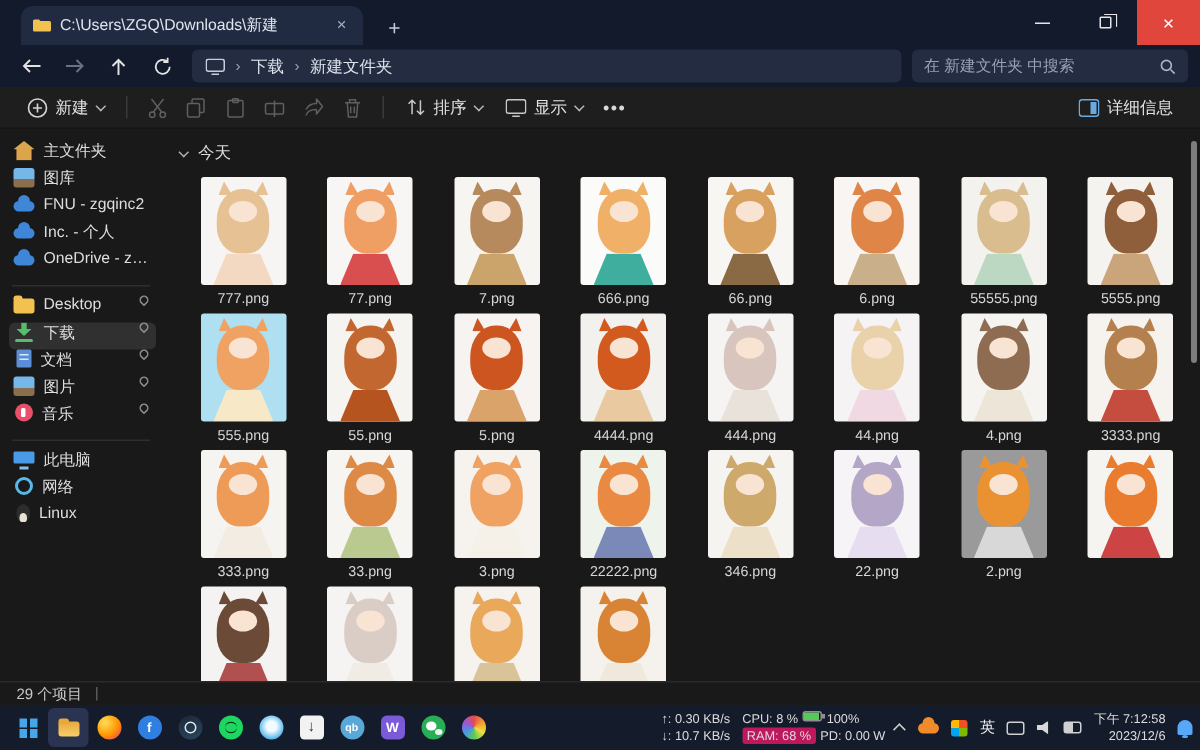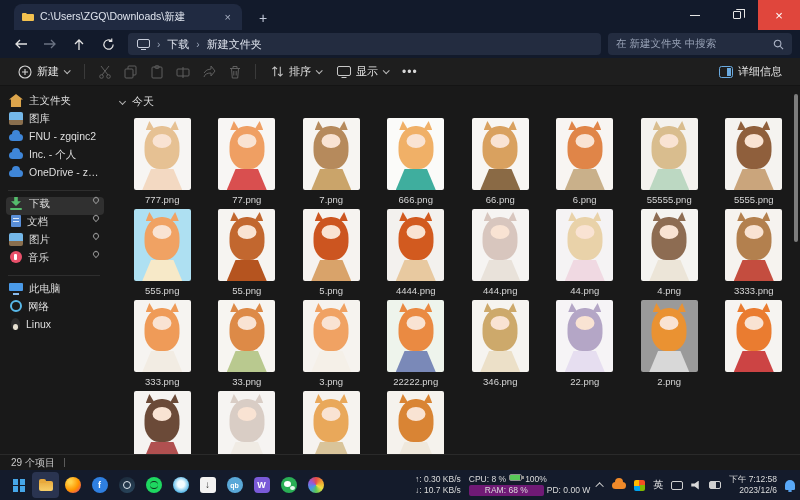--- a/index.html
+++ b/index.html
@@ -112,21 +112,21 @@
 .ti[data-icon="wapp"]{border-radius:4px;background:#7a5ad8;font-size:9px}
 .ti[data-icon="wechat"]{border-radius:50%;background:#2aae55}
 .ti[data-icon="wechat"]::before{content:"";position:absolute;left:3px;top:4px;width:7px;height:6px;background:#fff;border-radius:50%}
 .ti[data-icon="wechat"]::after{content:"";position:absolute;right:2px;bottom:3px;width:5px;height:4px;background:#e8f8ee;border-radius:50%}
 .ti[data-icon="paint"]{border-radius:50%;background:conic-gradient(#e84a4a,#f0a030,#f0e040,#58c858,#4898e8,#9858d8,#e84a4a)}
 
 
 .tray{margin-left:auto;display:flex;align-items:center;gap:8px;font-size:8.5px;color:#dcdcdc}
 .stack{display:flex;flex-direction:column;align-items:flex-start;line-height:1.25;white-space:nowrap}
 .statline{display:flex;gap:3px;white-space:nowrap}
-.hl{background:#701a75;border-radius:2px;padding:0 16px}
+.hl{background:#be185d;border-radius:2px;padding:0 3px}
 .batt{width:13px;height:7px;border:1px solid #8f8f8f;border-radius:2px;background:linear-gradient(90deg,#58c858 88%,transparent 0);position:relative}
 .batt::after{content:"";position:absolute;right:-3px;top:1px;width:2px;height:3px;background:#8f8f8f}
 .tcaret{width:6px;height:6px;border-left:1px solid #d0d0d0;border-top:1px solid #d0d0d0;transform:rotate(45deg) translateY(2px)}
 .tcloud{width:14px;height:7px;background:#f08a2a;border-radius:6px;position:relative}
 .tcloud::before{content:"";position:absolute;top:-4px;left:3px;width:8px;height:8px;background:#f08a2a;border-radius:50%}
 .tshield{width:11px;height:11px;background:conic-gradient(#f25022 0 25%,#7fba00 0 50%,#00a4ef 0 75%,#ffb900 0);border-radius:2px}
 .ime{font-size:10px;color:#efefef}
 .ttouch{width:12px;height:9px;border:1px solid #d0d0d0;border-radius:2px}
 .tvol{width:10px;height:9px;background:#d8d8d8;clip-path:polygon(0 32%,35% 32%,75% 0,75% 100%,35% 68%,0 68%)}
 .tpow{width:12px;height:8px;border:1px solid #d0d0d0;border-radius:2px;background:linear-gradient(90deg,#d0d0d0 55%,transparent 0)}
@@ -306,20 +306,25 @@
 
           <li class="side-item" title="OneDrive - zgqinc">
             <i class="sic" data-icon="cloud"></i>
             <span class="slabel">OneDrive - zgqinc</span>
 
           </li>
         </ul>
       <div class="sep"></div>
       <ul class="side-list">
 
+          <li class="side-item" data-pinned="true" title="Desktop">
+            <i class="sic" data-icon="folder"></i>
+            <span class="slabel">Desktop</span>
+            <i class="pin"></i>
+          </li>
 
           <li class="side-item" data-selected="true" data-pinned="true" title="下载">
             <i class="sic" data-icon="downloads"></i>
             <span class="slabel">下载</span>
             <i class="pin"></i>
           </li>
 
           <li class="side-item" data-pinned="true" title="文档">
             <i class="sic" data-icon="documents"></i>
             <span class="slabel">文档</span>

